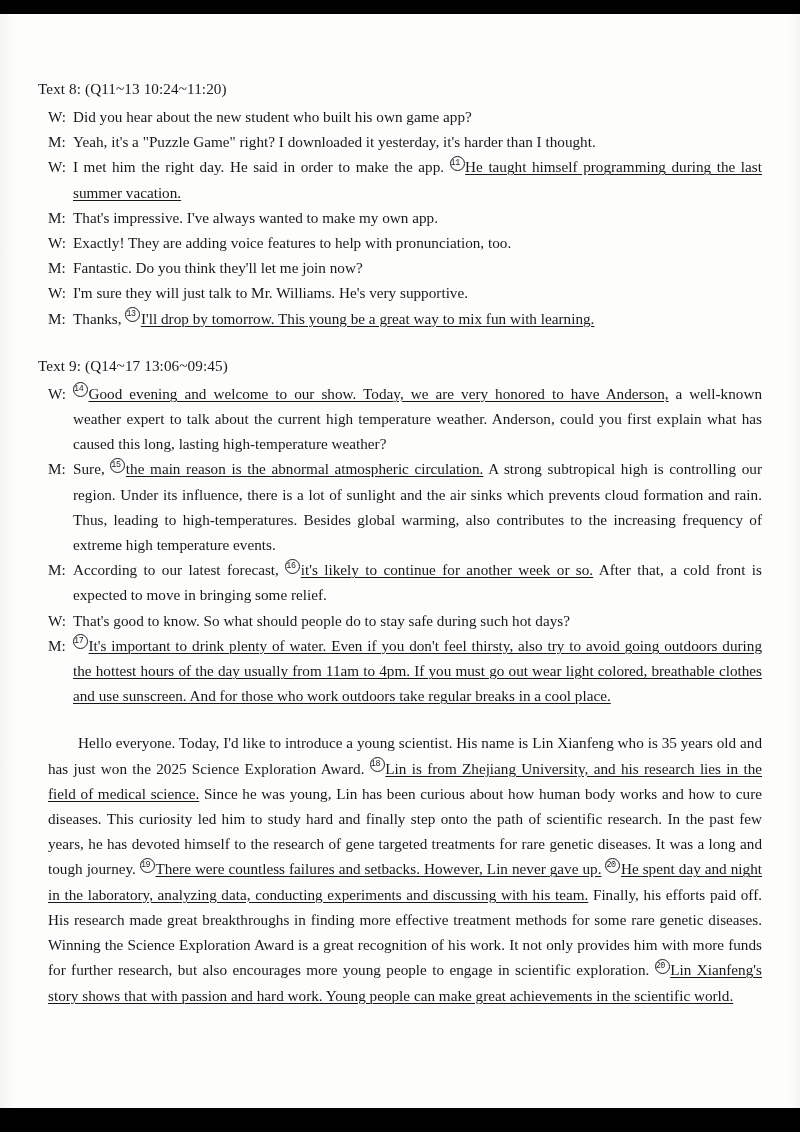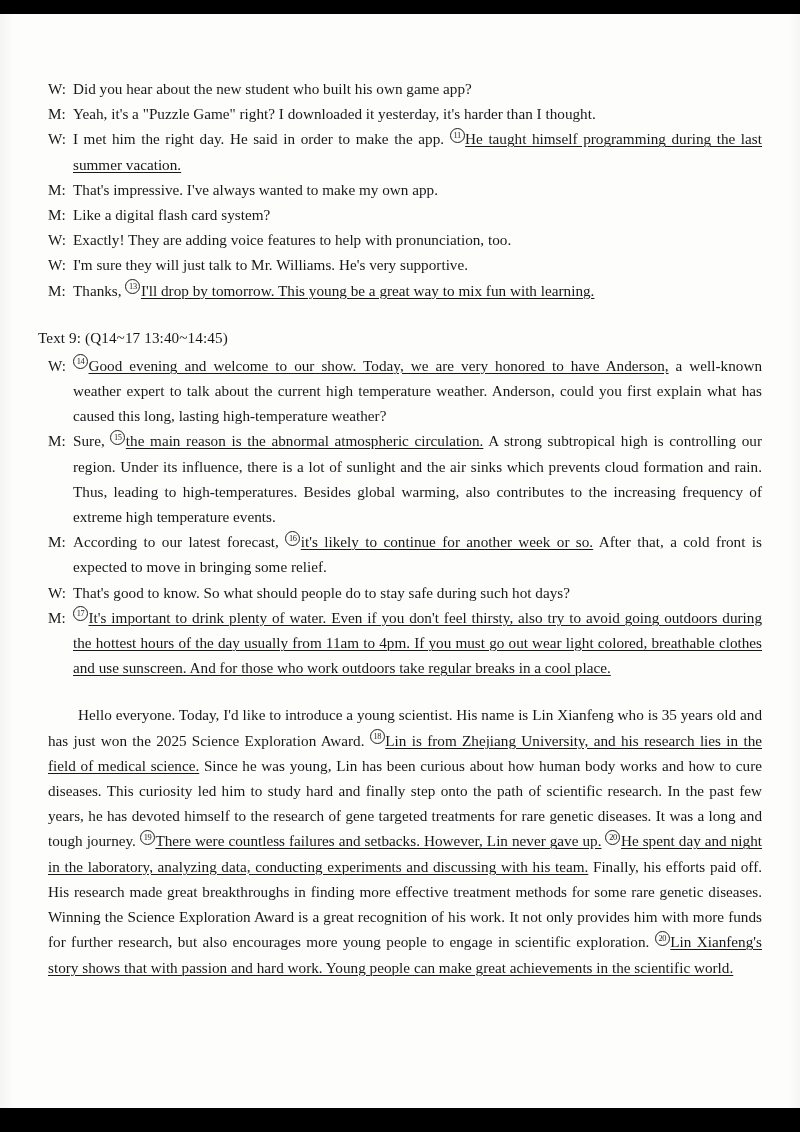--- a/index.html
+++ b/index.html
@@ -77,23 +77,22 @@
     text-underline-offset: 2.2px;
   }
   .cnum {
     display: inline-block;
     width: 13px;
     height: 13px;
     line-height: 13px;
     border: 1px solid #1b1c1e;
     border-radius: 50%;
     font-size: 8.4px;
-    text-align: center;
     vertical-align: 1.5px;
-    font-family: Liberation Serif, serif;
+    font-family: Liberation Mono, monospace;
     letter-spacing: -0.4px;
     margin-right: 0.5px;
     text-indent: 0;
     overflow: hidden;
   }
   .topbar, .botbar {
     position: absolute;
     left: 0;
     width: 800px;
     background: #000000;
@@ -104,34 +103,35 @@
 </head>
 <body>
 
 <div class="topbar"></div>
 
 <div class="page">
   <div class="scan-noise"></div>
   <div class="content">
 
     <div class="section">
+      <div class="sec-head">Text 8: (Q11~13 10:24~11:20)</div>
       <div>
           <div class="line turn"><span class="spk">W:</span><span>Did you hear about the new student who built his own game app?</span></div>
           <div class="line turn"><span class="spk">M:</span><span>Yeah, it's a "Puzzle Game" right? I downloaded it yesterday, it's harder than I thought.</span></div>
           <div class="line turn"><span class="spk">W:</span><span>I met him the right day. He said in order to make the app. </span><span class="cnum">11</span><u class="key">He taught himself programming during the last summer vacation.</u></div>
           <div class="line turn"><span class="spk">M:</span><span>That's impressive. I've always wanted to make my own app.</span></div>
-          <div class="line turn"><span class="spk">M:</span><span>Like a digital flash card system?</span></div>
           <div class="line turn"><span class="spk">W:</span><span>Exactly! They are adding voice features to help with pronunciation, too.</span></div>
+          <div class="line turn"><span class="spk">M:</span><span>Fantastic. Do you think they'll let me join now?</span></div>
           <div class="line turn"><span class="spk">W:</span><span>I'm sure they will just talk to Mr. Williams. He's very supportive.</span></div>
           <div class="line turn"><span class="spk">M:</span><span>Thanks, </span><span class="cnum">13</span><u class="key">I'll drop by tomorrow. This young be a great way to mix fun with learning.</u></div>
         </div>
     </div>
 
     <div class="section">
-      <div class="sec-head">Text 9: (Q14~17 13:40~14:45)</div>
+      <div class="sec-head">Text 9: (Q14~17 13:06~09:45)</div>
       <div>
           <div class="line turn"><span class="spk">W:</span><span class="cnum">14</span><u class="key">Good evening and welcome to our show. Today, we are very honored to have Anderson,</u><span> a well-known weather expert to talk about the current high temperature weather. Anderson, could you first explain what has caused this long, lasting high-temperature weather?</span></div>
           <div class="line turn"><span class="spk">M:</span><span>Sure, </span><span class="cnum">15</span><u class="key">the main reason is the abnormal atmospheric circulation.</u><span> A strong subtropical high is controlling our region. Under its influence, there is a lot of sunlight and the air sinks which prevents cloud formation and rain. Thus, leading to high-temperatures. Besides global warming, also contributes to the increasing frequency of extreme high temperature events.</span></div>
           <div class="line turn"><span class="spk">M:</span><span>According to our latest forecast, </span><span class="cnum">16</span><u class="key">it's likely to continue for another week or so.</u><span> After that, a cold front is expected to move in bringing some relief.</span></div>
           <div class="line turn"><span class="spk">W:</span><span>That's good to know. So what should people do to stay safe during such hot days?</span></div>
           <div class="line turn"><span class="spk">M:</span><span class="cnum">17</span><u class="key">It's important to drink plenty of water. Even if you don't feel thirsty, also try to avoid going outdoors during the hottest hours of the day usually from 11am to 4pm. If you must go out wear light colored, breathable clothes and use sunscreen. And for those who work outdoors take regular breaks in a cool place.</u></div>
         </div>
     </div>
 
     <div class="section">

